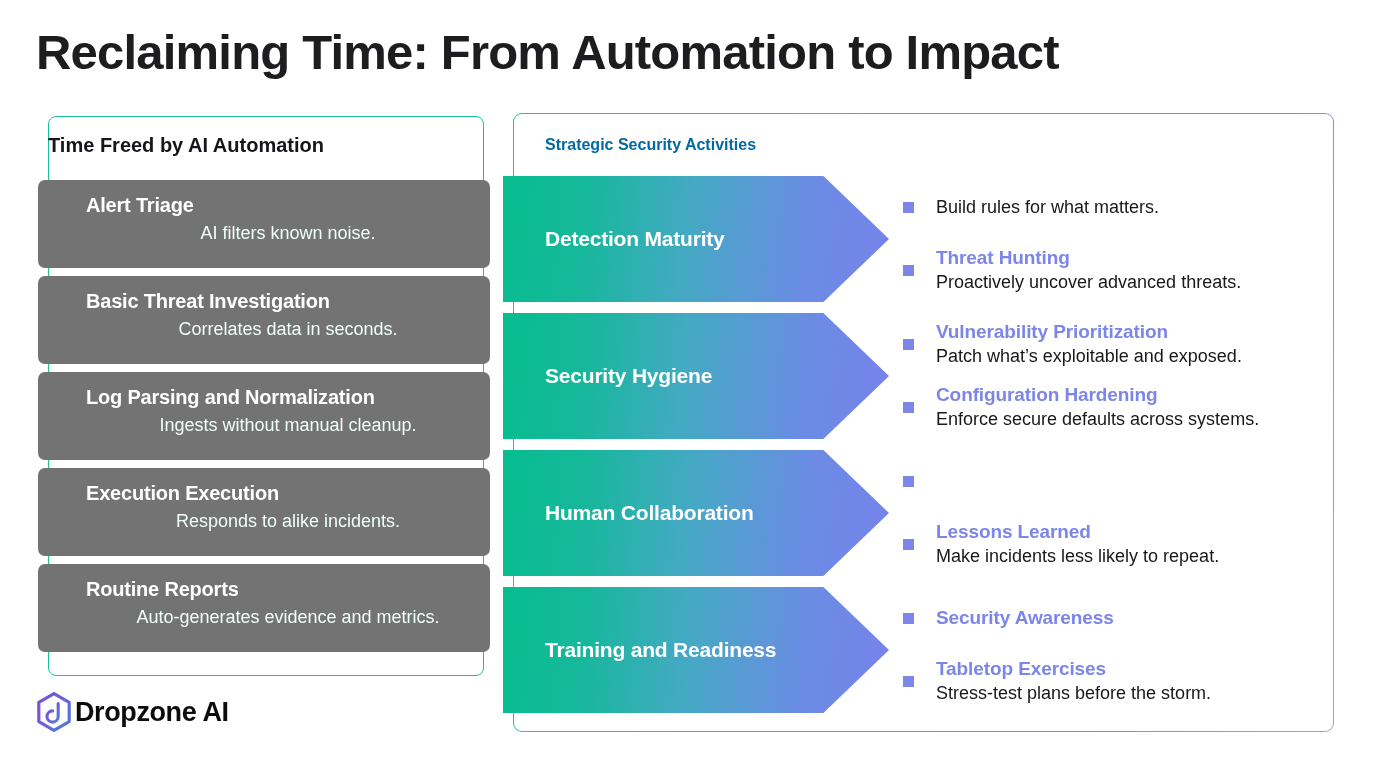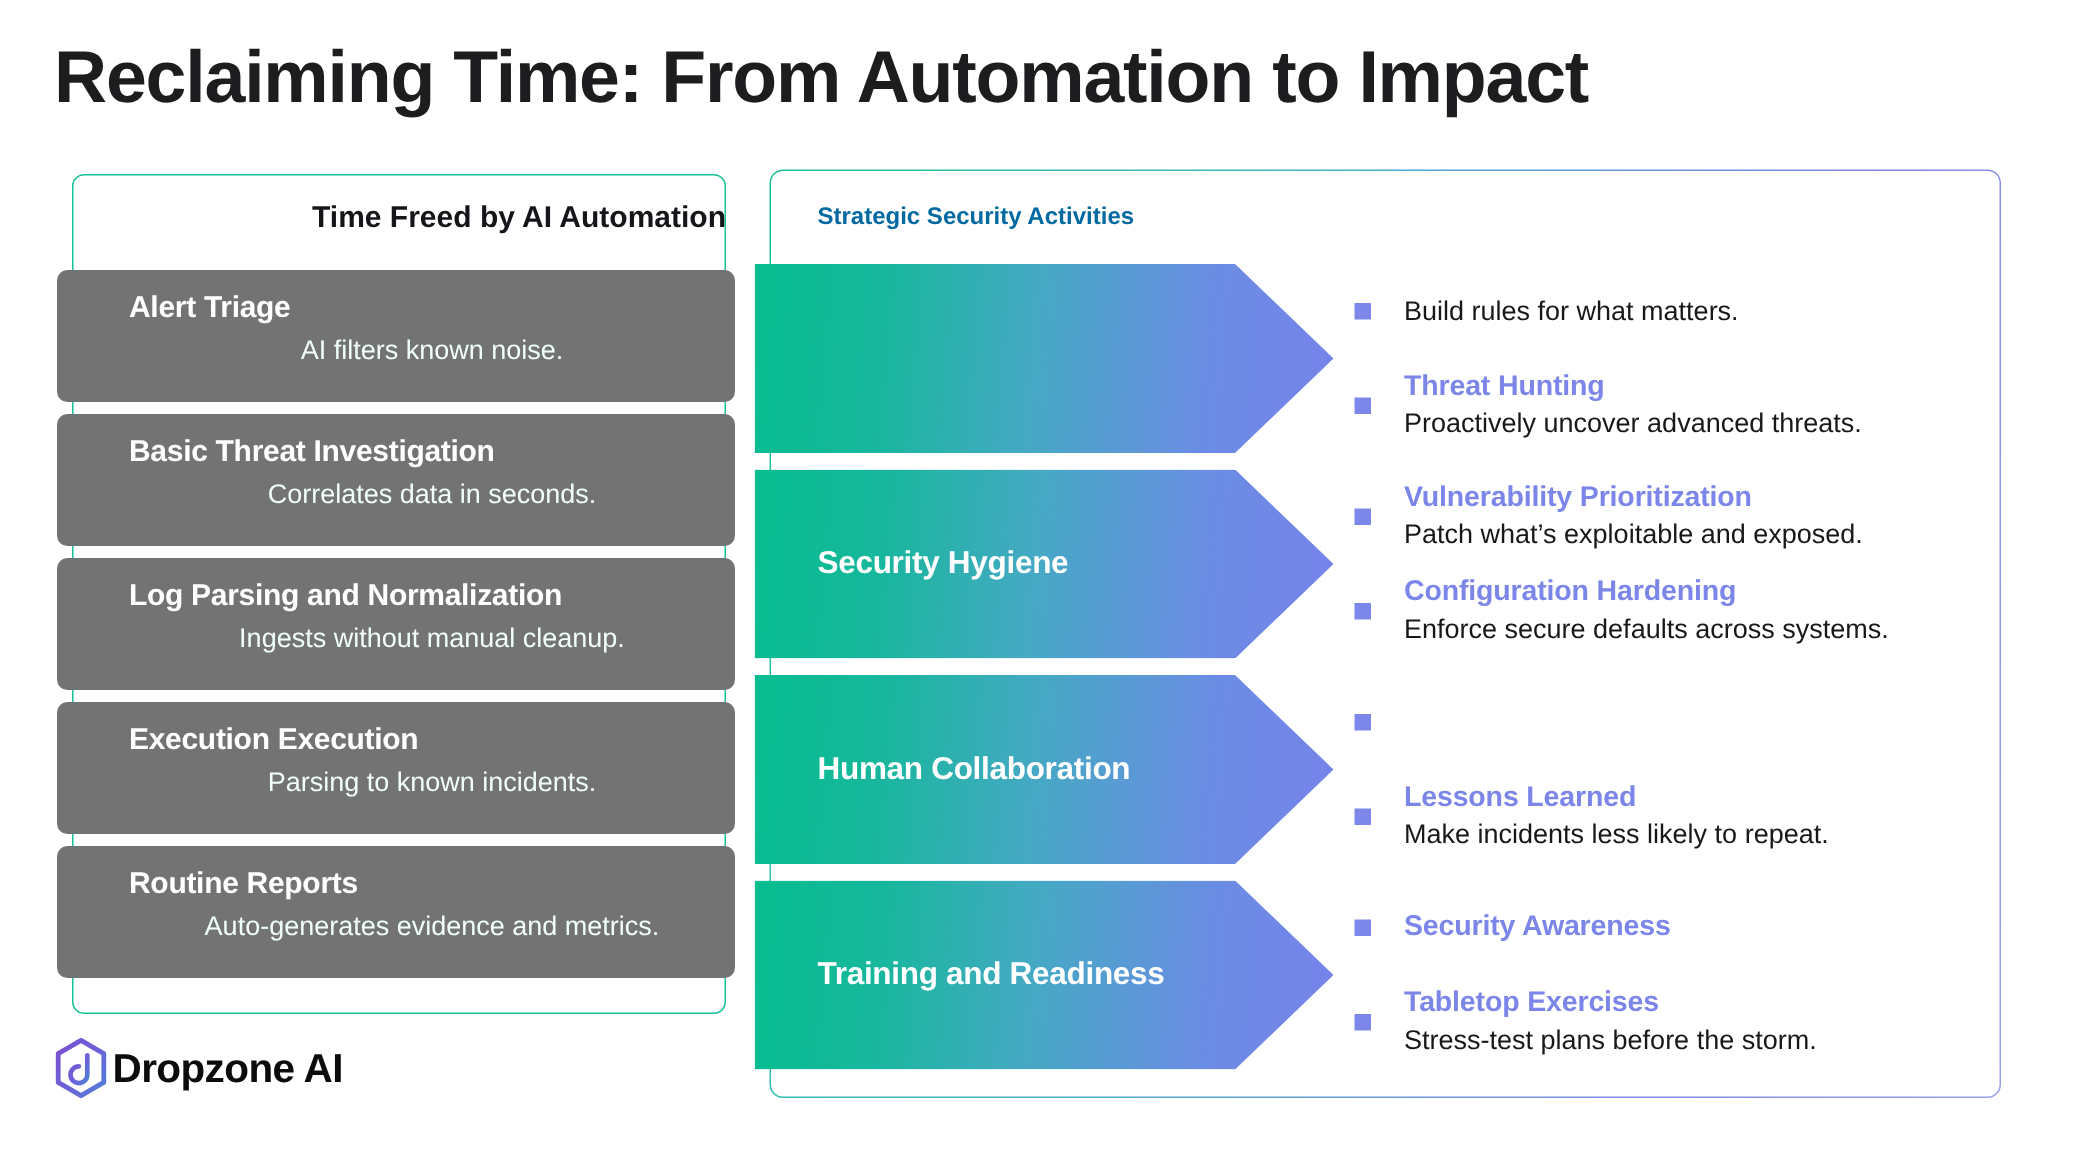--- a/index.html
+++ b/index.html
@@ -37,21 +37,21 @@
     height: 560px;
     border: 1.4px solid #19c39a;
     border-radius: 8px;
     box-sizing: border-box;
   }
   #left-panel-title {
     position: absolute;
     left: 48px;
     top: 134px;
     width: 436px;
-    text-align: right;
+    text-align: left;
     font-size: 20px;
     font-weight: bold;
     color: #15161a;
   }
   #left-cards {
     position: absolute;
     left: 38px;
     top: 180px;
     width: 452px;
   }
@@ -208,21 +208,21 @@
   <div class="left-card">
     <div class="left-card-title">Basic Threat Investigation</div>
     <div class="left-card-desc">Correlates data in seconds.</div>
   </div>
   <div class="left-card">
     <div class="left-card-title">Log Parsing and Normalization</div>
     <div class="left-card-desc">Ingests without manual cleanup.</div>
   </div>
   <div class="left-card">
     <div class="left-card-title">Execution Execution</div>
-    <div class="left-card-desc">Parsing to known incidents.</div>
+    <div class="left-card-desc">Responds to alike incidents.</div>
   </div>
   <div class="left-card">
     <div class="left-card-title">Routine Reports</div>
     <div class="left-card-desc">Auto-generates evidence and metrics.</div>
   </div>
 </div>
 
 <div id="brand">
   <svg id="brand-logo" viewBox="0 0 36 40">
     <defs>
@@ -239,20 +239,21 @@
 </div>
 
 <div id="right-panel">
   <div id="right-panel-inner"></div>
 </div>
 <div id="right-panel-title">Strategic Security Activities</div>
 
 <div id="arrow-col">
   <div class="arrow-row">
     <div class="arrow-shape"></div>
+    <div class="arrow-label">Detection Maturity</div>
   </div>
   <div class="arrow-row">
     <div class="arrow-shape"></div>
     <div class="arrow-label">Security Hygiene</div>
   </div>
   <div class="arrow-row">
     <div class="arrow-shape"></div>
     <div class="arrow-label">Human Collaboration</div>
   </div>
   <div class="arrow-row">

